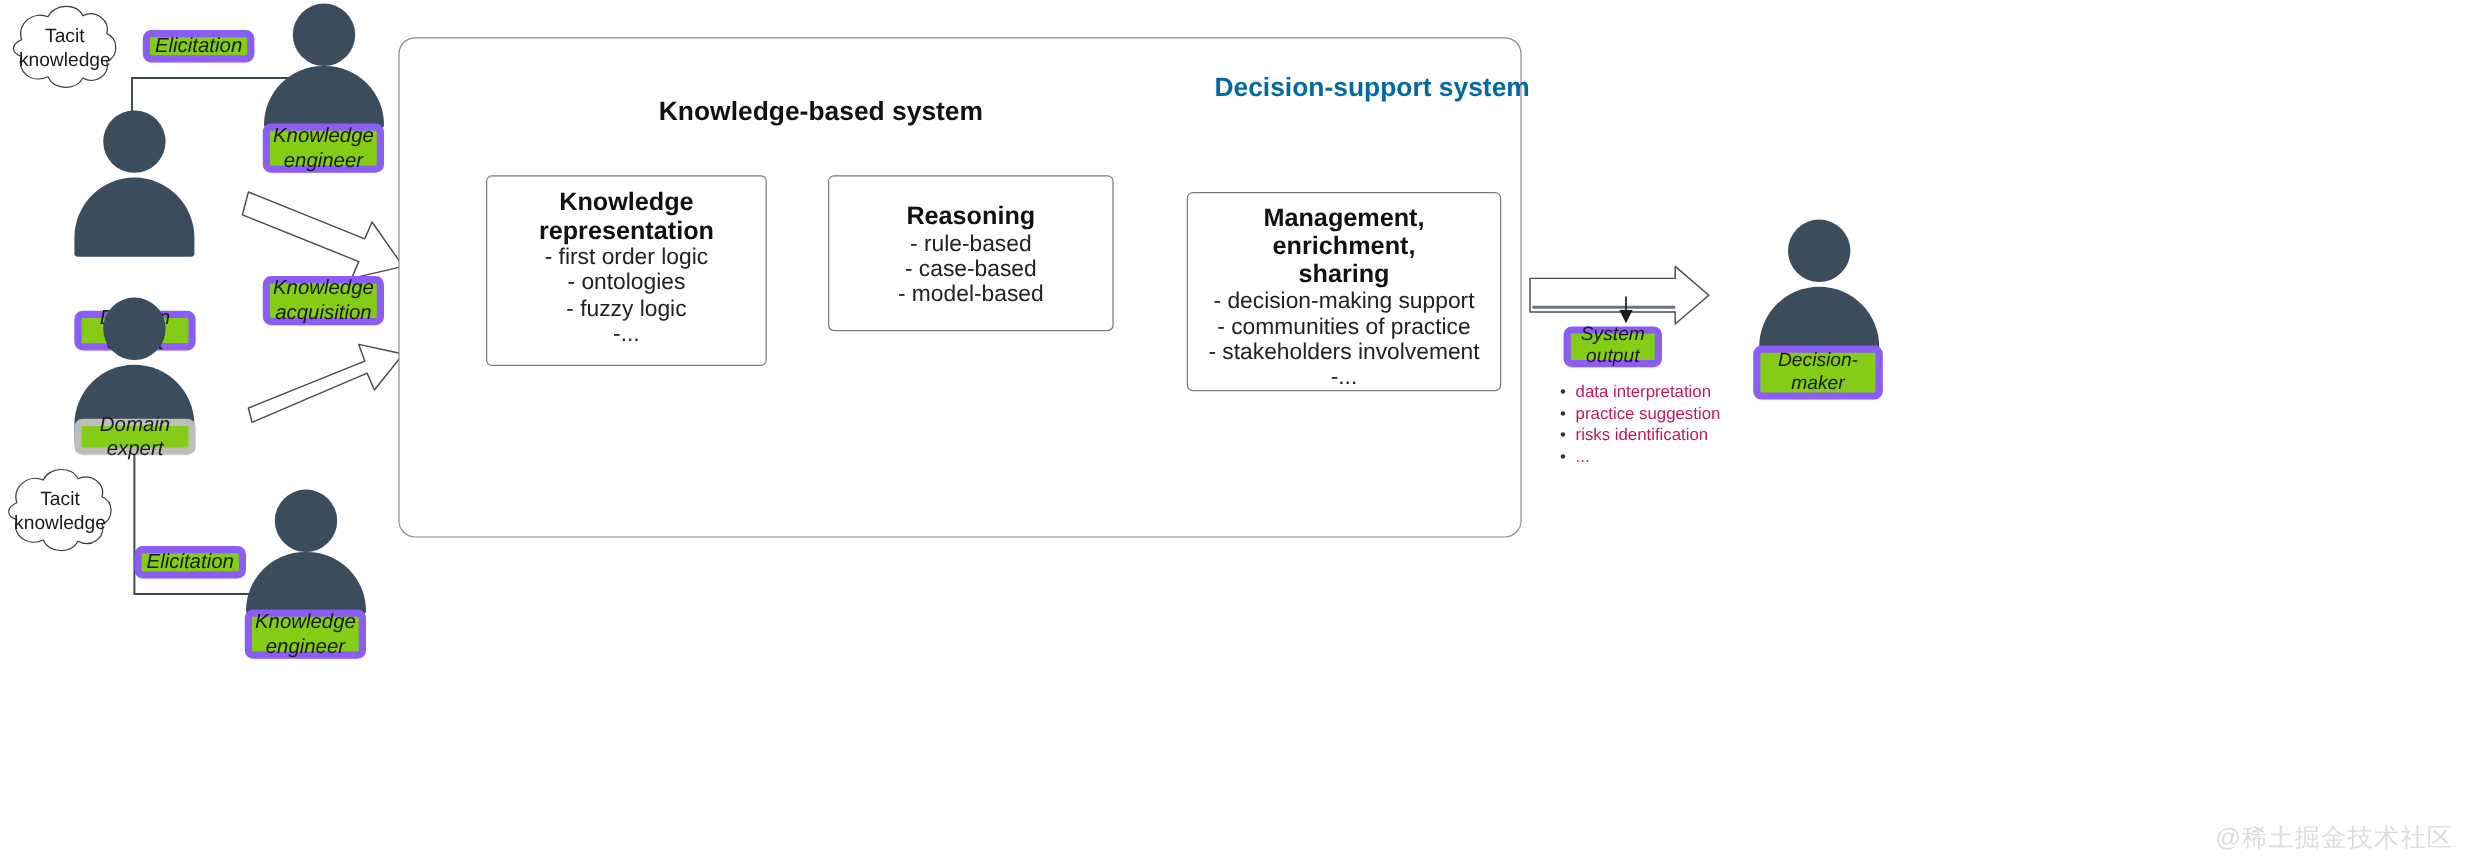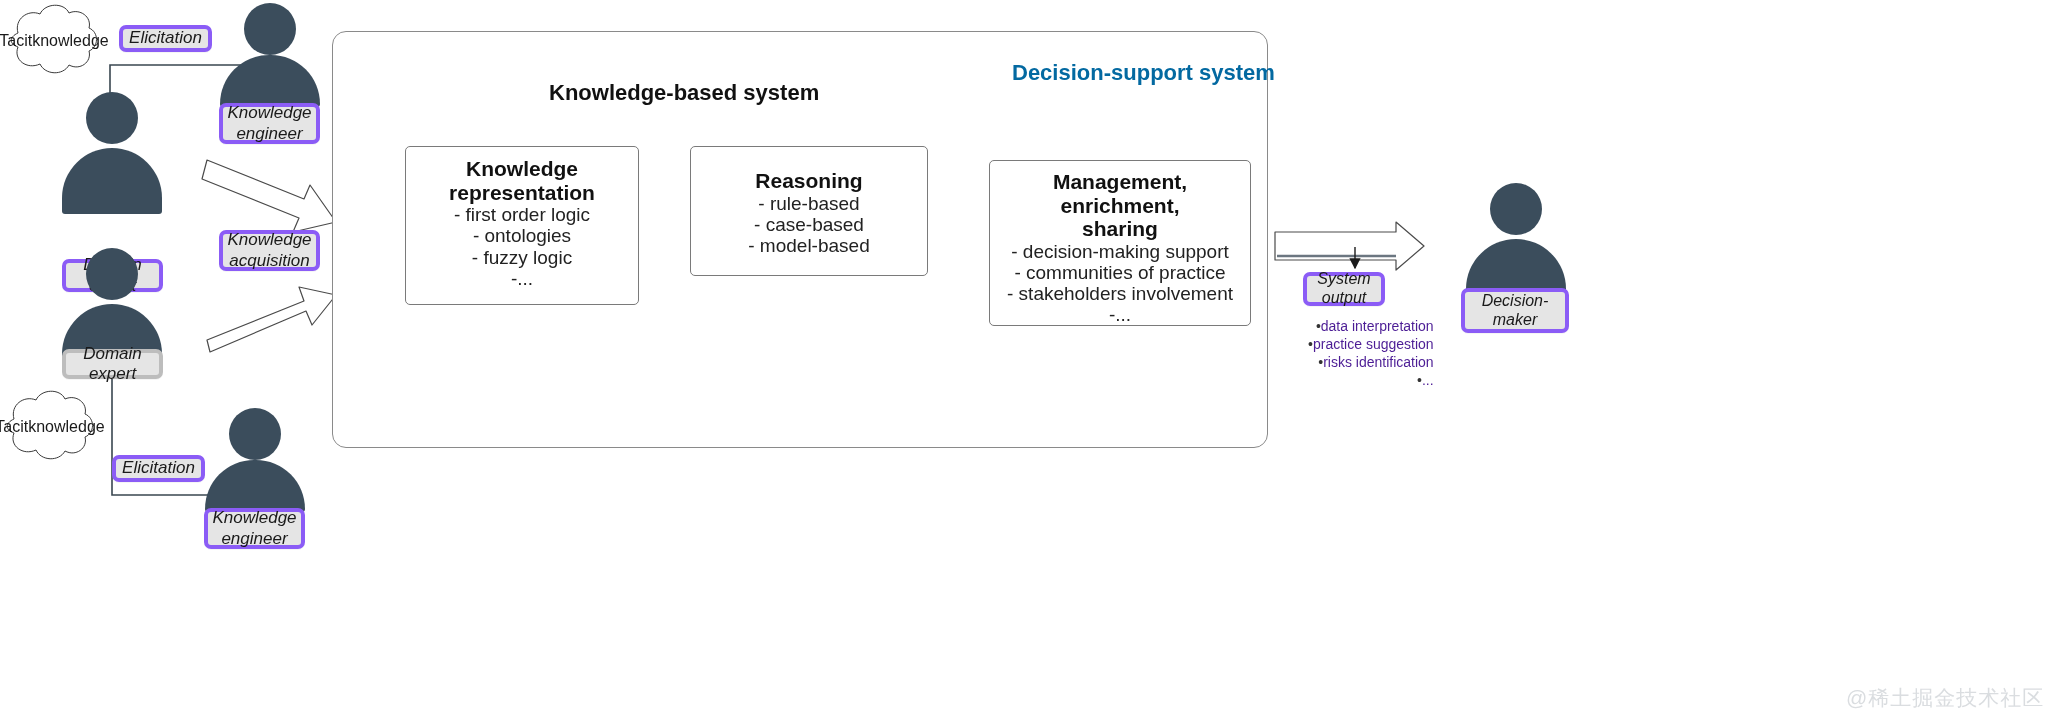--- a/index.html
+++ b/index.html
@@ -23,41 +23,41 @@
   }
   .person .body{
     position:absolute;left:50%;transform:translateX(-50%);
     background:#3b4d5c;
   }
 
   
   .tag{
     position:absolute;
     box-sizing:border-box;
-    background:#e5e5e5;
-    border:4px solid #8b5cf6;
+    background:#84cc16;
+    border:6px solid #8b5cf6;
     border-radius:7px;
     font-style:italic;
     font-size:17px;
     color:#1a1a1a;
     display:flex;
     align-items:center;
     justify-content:center;
     text-align:center;
     line-height:1.18;
     padding:2px 6px;
     box-shadow:0 1px 0 rgba(0,0,0,0.04);
   }
   .tag.gray{border-color:#bdbdbd;}
 
   
   .cloud{position:absolute;}
   .cloud .cloudtext{
     position:absolute;left:0;top:0;width:100%;height:100%;
-    display:flex;flex-direction:row;align-items:center;justify-content:center;
+    display:flex;flex-direction:column;align-items:center;justify-content:center;
     font-size:16px;color:#1a1a1a;line-height:1.2;text-align:center;
     pointer-events:none;
   }
 
   
   .dss-box{
     position:absolute;
     box-sizing:border-box;
     border:1px solid #8a8a8a;
     border-radius:14px;
@@ -95,21 +95,21 @@
     line-height:1.12;
     padding:0 6px;
   }
   .card .card-line{
     font-size:19px;
     color:#222;
     line-height:1.12;
   }
 
   
-  .bullets{position:absolute;font-size:14px;color:#4c1d95;line-height:1.28;text-align:right;}
+  .bullets{position:absolute;font-size:14px;color:#be185d;line-height:1.28;}
   .bullets div{white-space:nowrap;}
   .bullets div::before{content:"•";display:inline-block;width:13px;color:#333;}
 
   .watermark{
     position:absolute;
     font-size:21px;
     color:#dadde0;
     white-space:nowrap;
     letter-spacing:1px;
   }

